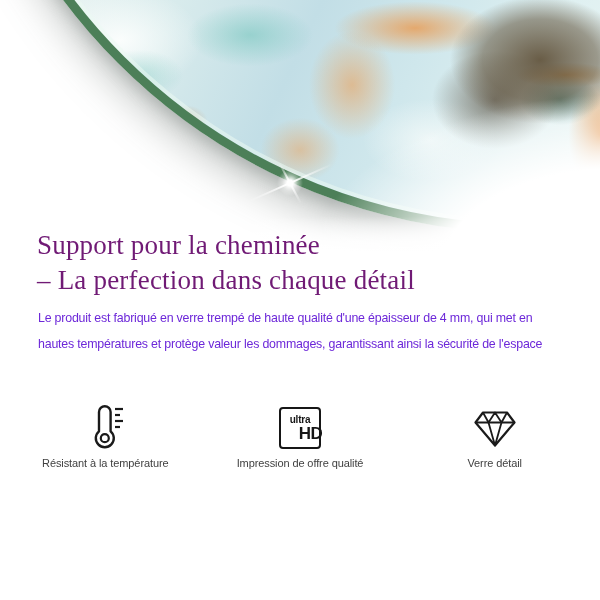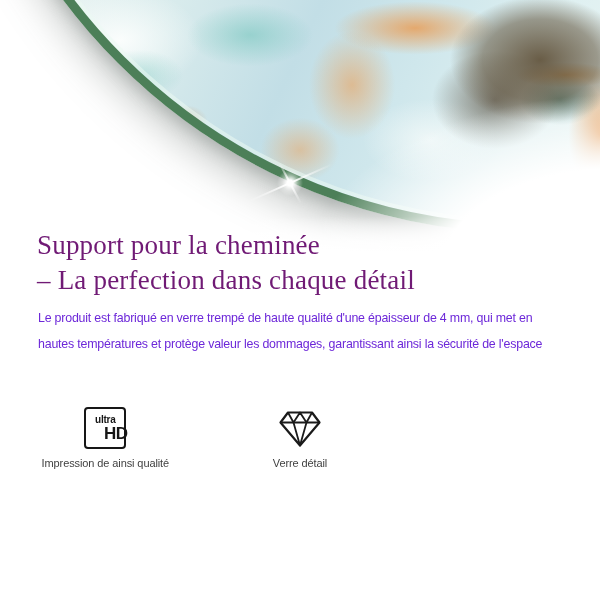--- a/index.html
+++ b/index.html
@@ -85,29 +85,42 @@
 
   <h1 class="heading"><span>Support pour la cheminée</span><br><span>– La perfection dans chaque détail</span></h1>
 
   <div class="description">
     <div class="desc-line">Le produit est fabriqué en verre trempé de haute qualité d'une épaisseur de 4 mm, qui met en</div>
     <div class="desc-line">hautes températures et protège valeur les dommages, garantissant ainsi la sécurité de l'espace</div>
   </div>
 
   <div class="features">
 
+    <div class="feature">
+      <div class="icon-box">
+        <svg width="46" height="46" viewBox="0 0 46 46">
+          <path class="stroke" stroke-width="2.4" stroke-linejoin="round" d="M17,28.3 V9 A5.8,5.8 0 0 1 28.6,9 V28.3 A9,9 0 1 1 17,28.3 Z"></path>
+          <circle class="stroke" stroke-width="2.2" cx="22.8" cy="35.2" r="4"></circle>
+          <line class="stroke" stroke-width="2.2" x1="33" y1="6" x2="41" y2="6"></line>
+          <line class="stroke" stroke-width="2.2" x1="33" y1="12" x2="38" y2="12"></line>
+          <line class="stroke" stroke-width="2.2" x1="33" y1="18" x2="41" y2="18"></line>
+          <line class="stroke" stroke-width="2.2" x1="33" y1="24" x2="38" y2="24"></line>
+        </svg>
+      </div>
+      <div class="feature-label">Résistant à la température</div>
+    </div>
 
     <div class="feature">
       <div class="icon-box">
         <div class="hd-box">
           <span class="hd-top">ultra</span>
           <span class="hd-bottom">HD</span>
         </div>
       </div>
-      <div class="feature-label">Impression de ainsi qualité</div>
+      <div class="feature-label">Impression de offre qualité</div>
     </div>
 
 
     <div class="feature">
       <div class="icon-box">
         <svg width="46" height="40" viewBox="0 0 46 40">
           <path class="stroke" stroke-width="2.2" stroke-linejoin="round" d="M11,3.5 H35 L42.5,13.5 L23,36.5 L3.5,13.5 Z"></path>
           <line class="stroke" stroke-width="1.8" x1="3.5" y1="13.5" x2="42.5" y2="13.5"></line>
           <path class="stroke" stroke-width="1.8" stroke-linejoin="round" d="M11,3.5 L16.5,13.5 L23,3.5 L29.5,13.5 L35,3.5"></path>
           <path class="stroke" stroke-width="1.8" stroke-linejoin="round" d="M16.5,13.5 L23,36.5 L29.5,13.5"></path>

